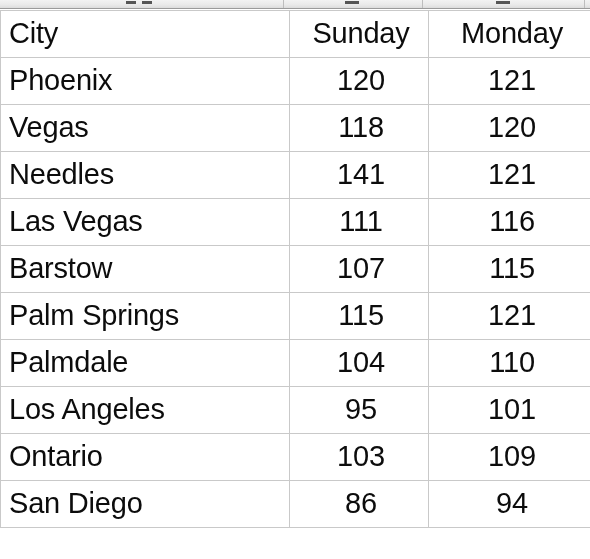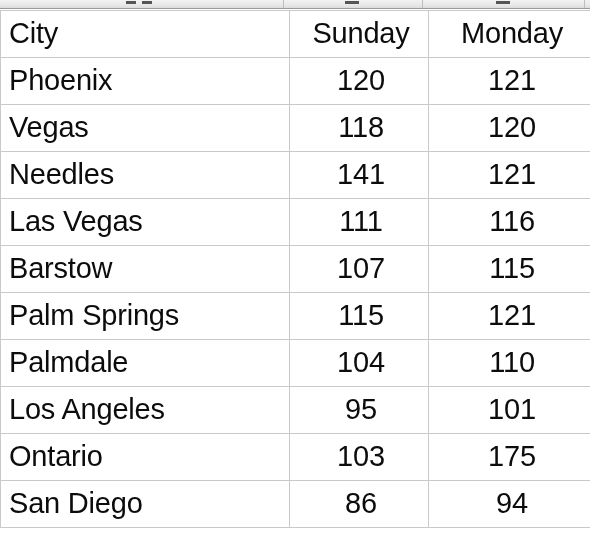--- a/index.html
+++ b/index.html
@@ -154,21 +154,21 @@
 
       <tr>
         <td class="city-cell">Los Angeles</td>
         <td class="num-cell"><span>95</span></td>
         <td class="num-cell last"><span>101</span></td>
       </tr>
 
       <tr>
         <td class="city-cell">Ontario</td>
         <td class="num-cell"><span>103</span></td>
-        <td class="num-cell last"><span>175</span></td>
+        <td class="num-cell last"><span>109</span></td>
       </tr>
 
       <tr>
         <td class="city-cell">San Diego</td>
         <td class="num-cell"><span>86</span></td>
         <td class="num-cell last"><span>94</span></td>
       </tr>
 
     </tbody>
   </table>

